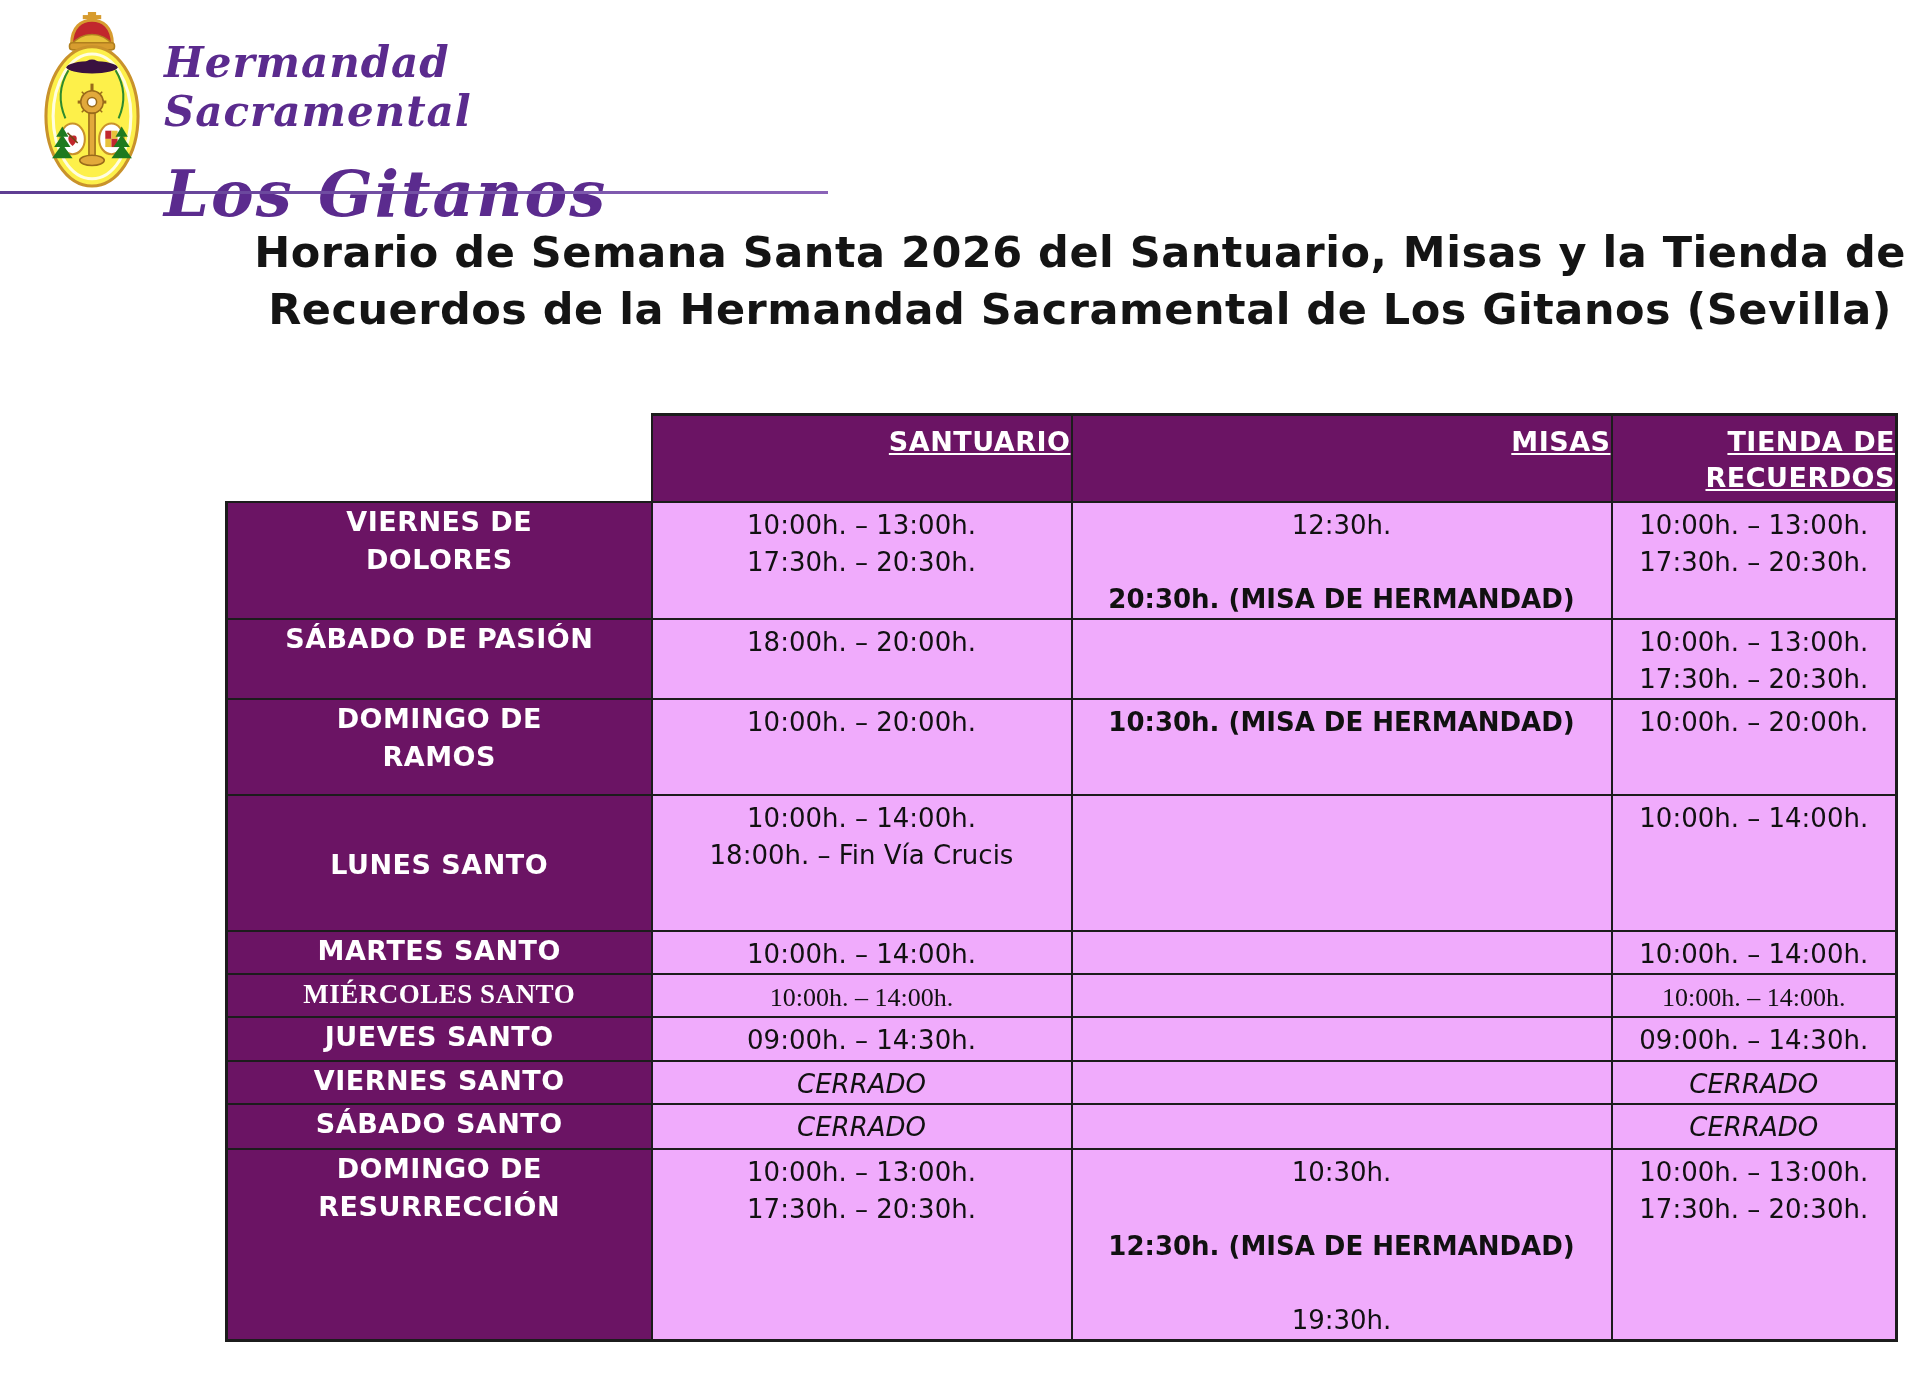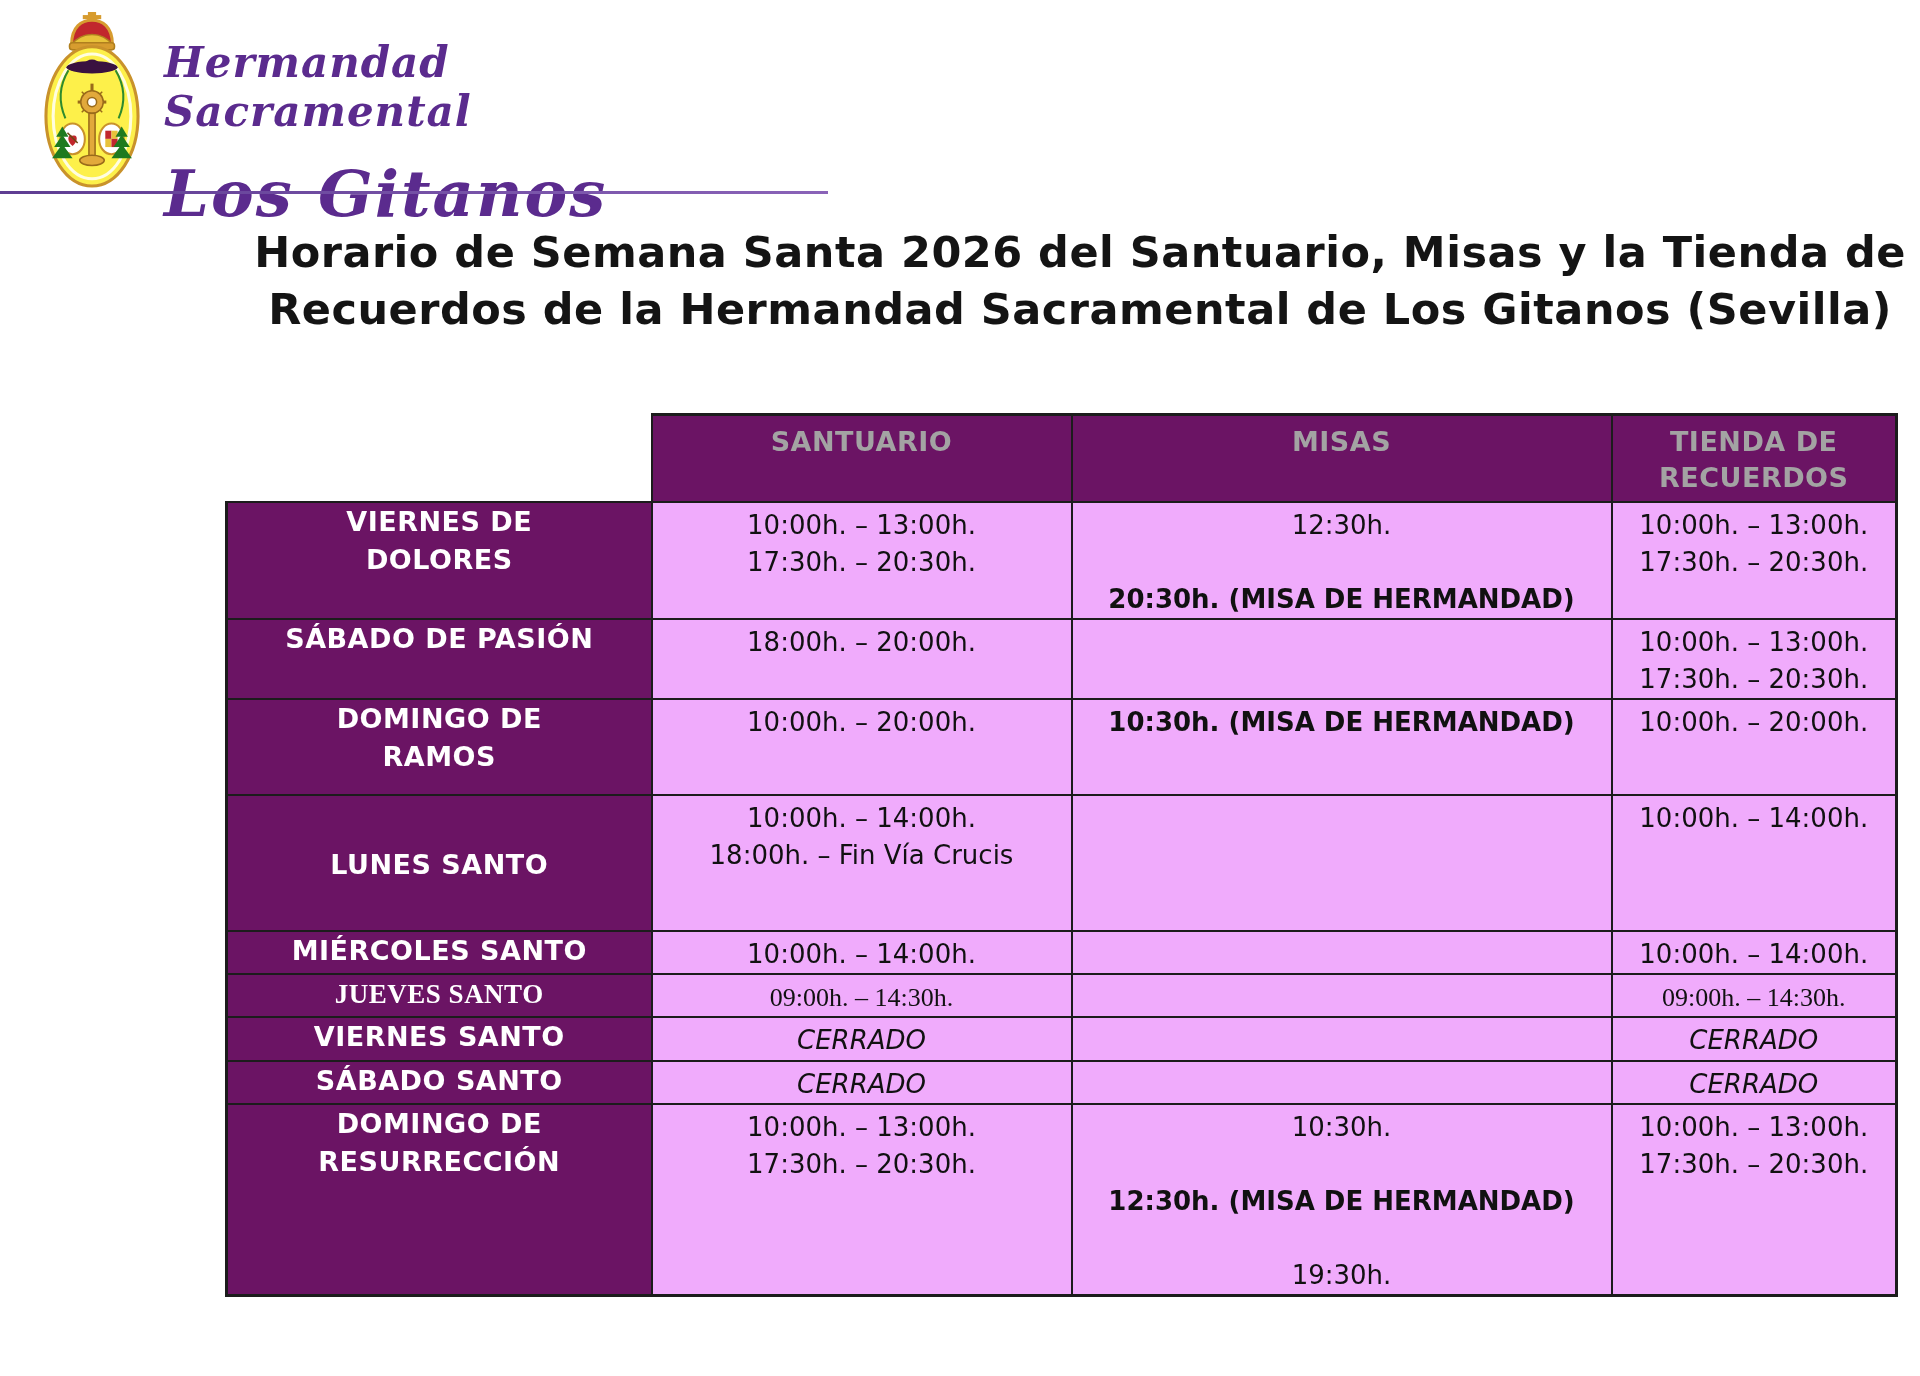--- a/index.html
+++ b/index.html
@@ -25,23 +25,23 @@
   table.schedule { position: absolute; left: 225px; top: 413px; width: 1670px;
                    border-collapse: collapse; table-layout: fixed;
                    border: 3px solid #1c1c1c; }
   col.c-day  { width: 425px; }
   col.c-sant { width: 420px; }
   col.c-misa { width: 540px; }
   col.c-tien { width: 285px; }
 
   th, td { border: 2px solid #1c1c1c; }
 
-  thead th { background: #6B1464; color: #a3a3a3; font-weight: bold; font-size: 27px;
+  thead th { background: #6B1464; color: #ffffff; font-weight: bold; font-size: 27px;
              line-height: 36px; height: 87px; vertical-align: top; padding-top: 8px;
-             text-align: center; letter-spacing: 0.5px; }
+             text-align: right; letter-spacing: 0.5px; text-decoration: underline; }
   thead th.corner { background: transparent; border-top: hidden; border-left: hidden; }
 
   td.day { background: #6B1464; color: #ffffff; font-weight: bold; font-size: 27px;
            line-height: 38px; text-align: center; vertical-align: top;
            padding: 0 6px 0 6px; letter-spacing: 0.5px; }
   td.time { background: #f0abfc; color: #111111; font-size: 26px; line-height: 37px;
             text-align: center; vertical-align: top; padding: 4px 4px 0 4px; }
   .ln { min-height: 37px; }
   .ln.bold { font-weight: bold; }
   .ln.italic { font-style: italic; }
@@ -181,20 +181,30 @@
         <td class="time">
           <div class="ln">10:00h. – 14:00h.</div>
           <div class="ln">18:00h. – Fin Vía Crucis</div>
         </td>
         <td class="time"></td>
         <td class="time">
           <div class="ln">10:00h. – 14:00h.</div>
         </td>
       </tr>
       <tr>
+        <td class="day">MARTES SANTO</td>
+        <td class="time">
+          <div class="ln">10:00h. – 14:00h.</div>
+        </td>
+        <td class="time"></td>
+        <td class="time">
+          <div class="ln">10:00h. – 14:00h.</div>
+        </td>
+      </tr>
+      <tr>
         <td class="day">MIÉRCOLES SANTO</td>
         <td class="time">
           <div class="ln">10:00h. – 14:00h.</div>
         </td>
         <td class="time"></td>
         <td class="time">
           <div class="ln">10:00h. – 14:00h.</div>
         </td>
       </tr>
       <tr>

